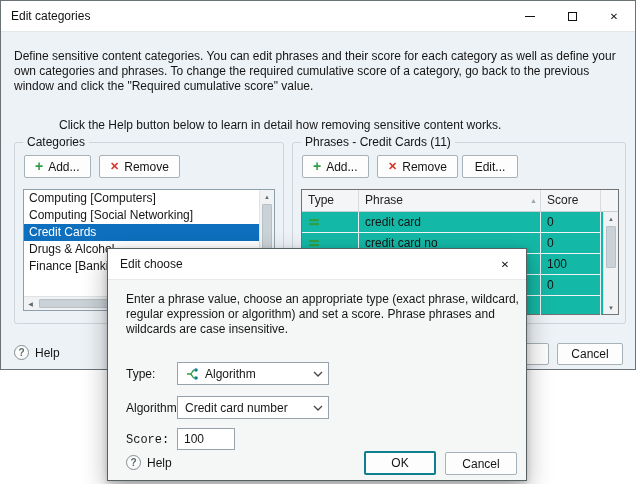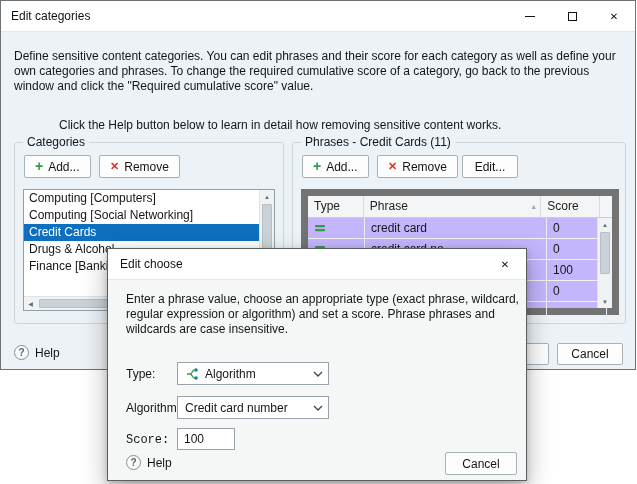--- a/index.html
+++ b/index.html
@@ -57,21 +57,21 @@
   .list-vscroll { bottom:14px; }
   .sb-arrow { height:13px; display:flex; align-items:center; justify-content:center; font-size:6px; color:#5f6b73; }
   .sb-arrow.bottom { position:absolute; bottom:0; left:0; right:0; }
   .sb-thumb { position:absolute; left:2px; right:2px; background:#cbd2d7; border:1px solid #b7c0c6; border-radius:1px; }
   .hscroll { position:absolute; left:0; bottom:0; height:14px; width:calc(100% - 15px); background:#f1f2f3; border-top:1px solid #dfe3e5; }
   .h-arrow { position:absolute; top:0; bottom:0; width:13px; display:flex; align-items:center; justify-content:center; font-size:6px; color:#5f6b73; }
   .h-arrow.left { left:0; } .h-arrow.right { right:0; }
   .h-thumb { position:absolute; top:2px; height:9px; left:15px; width:130px; background:#cbd2d7; border:1px solid #b7c0c6; border-radius:1px; }
 
   
-  .table { position:absolute; left:8px; top:46px; width:318px; height:126px; background:#c4b5fd; border:7px solid #737373; }
+  .table { position:absolute; left:8px; top:46px; width:318px; height:126px; background:#14b8a6; border:1px solid #737373; }
   .trow { display:flex; }
   .th { background:#f3f5f6; border-right:1px solid #d7dbde; border-bottom:1px solid #c9ced2; height:22px; line-height:21px; padding:0 6px; position:relative; color:#222; }
   .th-filler { flex:1; border-right:none; }
   .td { border-right:1px solid #eceff1; border-bottom:1px solid #f0f2f4; height:21px; line-height:20px; padding:0 6px; display:flex; align-items:center; }
   .col-type { width:57px; } .col-phrase { width:182px; } .col-score { width:60px; }
   .sort { position:absolute; right:3px; top:0; font-size:7px; color:#9aa5ac; line-height:22px; }
   .table-vscroll { top:22px; bottom:0; }
 
   
   .footer-help { position:absolute; left:13px; top:313px; display:flex; align-items:center; gap:6px; cursor:default; }
@@ -271,15 +271,16 @@
       </svg>
     </div>
 
     <span class="ep-label lbl-score">Score:</span>
     <input class="score-input" value="100" style="">
 
     <div class="ep-help">
       <span class="help-icon">?</span>
       <span>Help</span>
     </div>
+    <button class="btn ep-ok">OK</button>
     <button class="btn ep-cancel">Cancel</button>
   </div>
 </div>
 
 </body></html>

